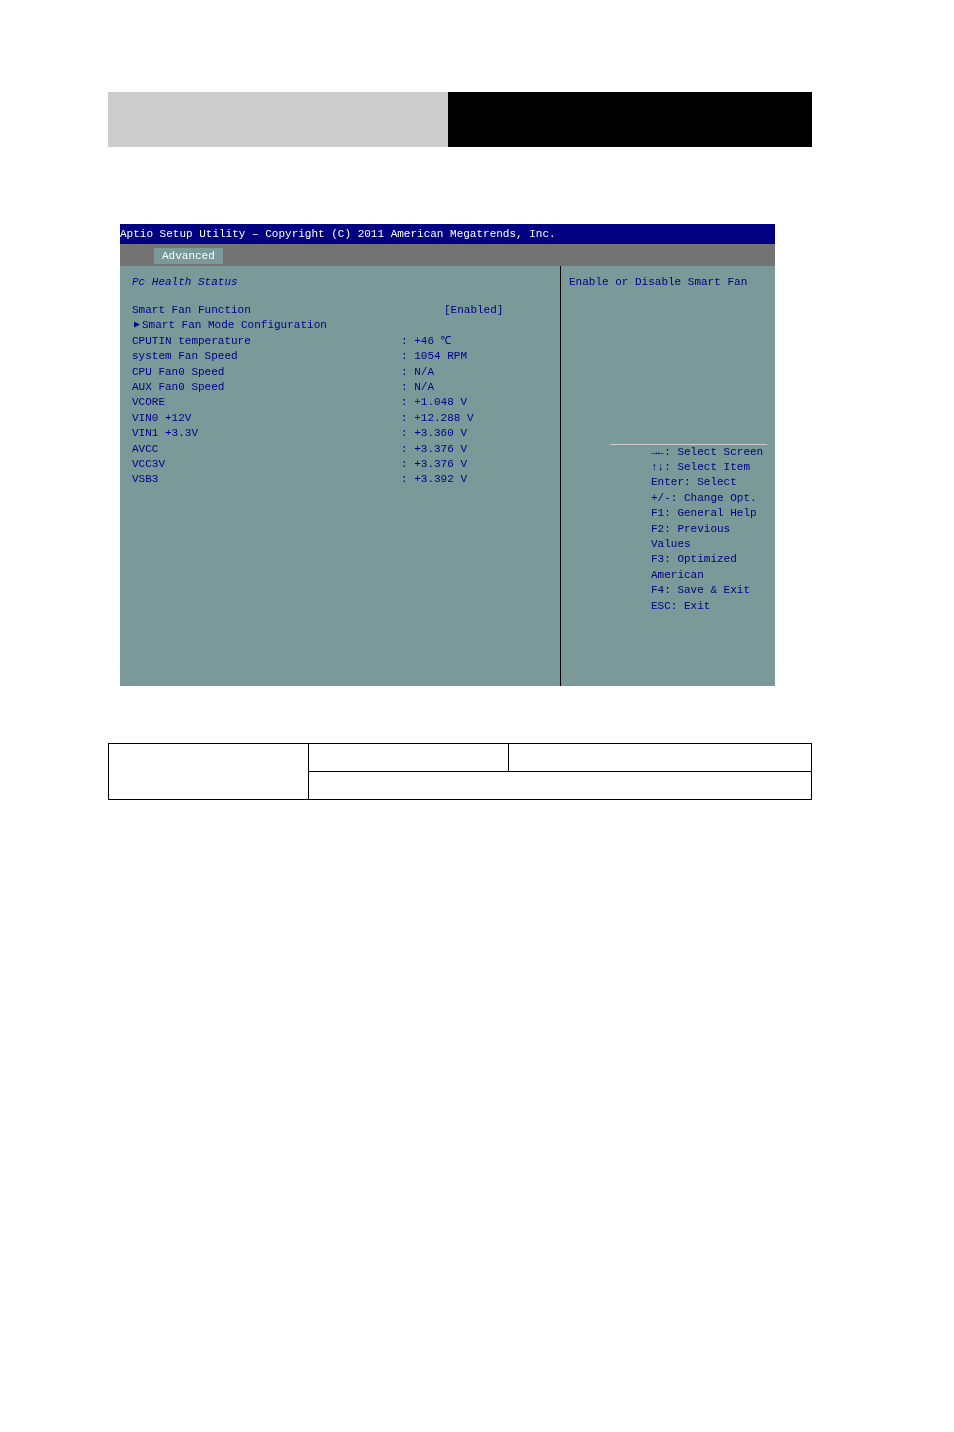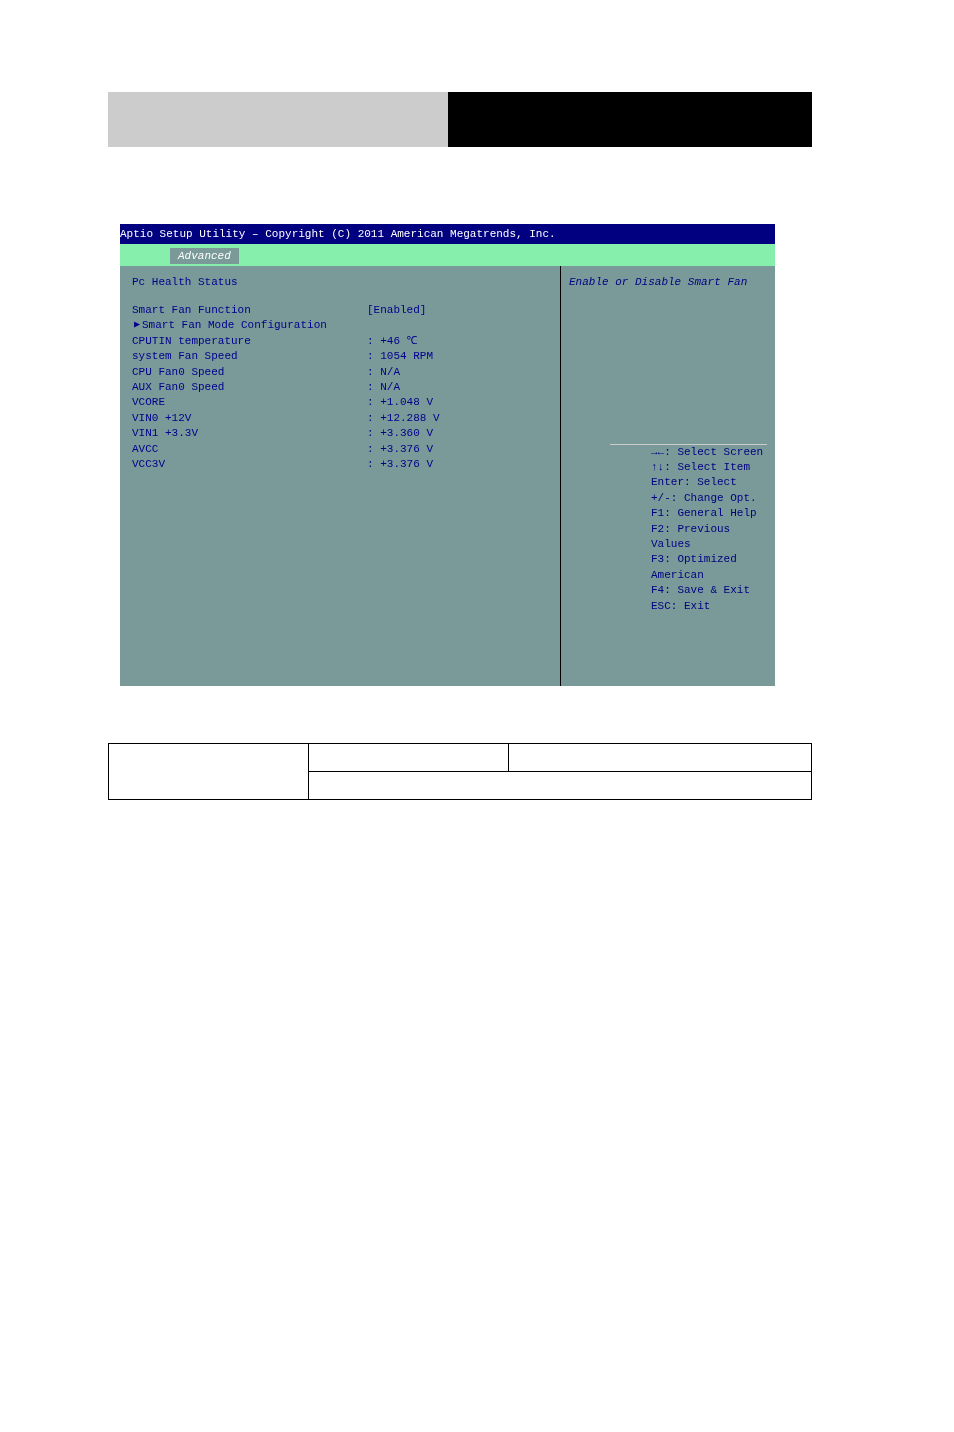--- a/index.html
+++ b/index.html
@@ -34,23 +34,22 @@
       background: #000080;
     }
     .bios-title-bar {
       background: #000080;
       color: #fff;
       text-align: left;
       padding: 4px 0;
       font-size: 11px;
     }
     .tabs-row {
-      background: #86efac;
-      padding: 2px 50px;
-      font-style: italic;
+      background: #737373;
+      padding: 2px 34px;
     }
     .tab {
       display: inline-block;
       background: #7a9999;
       color: #fff;
       padding: 2px 8px;
       font-size: 11px;
     }
     .bios-body {
       display: flex;
@@ -69,48 +68,50 @@
       border-left: 1px solid #000;
       padding: 10px 8px;
       font-size: 11px;
       color: #000080;
       display: flex;
       flex-direction: column;
     }
     .section-header {
       color: #00008b;
       margin-bottom: 15px;
+      font-style: italic;
     }
     .selected-item {
       color: #fff;
+      gap: 43px;
     }
     .submenu-item {
       color: #00008b;
     }
     .data-row {
       display: flex;
       color: #00008b;
       line-height: 1.4;
     }
     .data-label {
       width: 235px;
     }
     .data-value {
       flex: 1;
+      margin-left: 34px;
     }
     .pointer {
       position: absolute;
       left: 2px;
       color: #00008b;
       font-size: 10px;
     }
     .help-text {
       color: #000080;
       padding-bottom: 10px;
-      font-style: italic;
     }
     .hr-divider {
       border-top: 1px solid #ccc;
       margin: 5px 0 8px 0;
     }
     .help-keys {
       color: #000080;
       line-height: 1.4;
       margin-top: auto;
       padding-bottom: 62px;
@@ -195,20 +196,24 @@
             <span class="data-value">: +3.360 V</span>
           </div>
           <div class="data-row">
             <span class="data-label">AVCC</span>
             <span class="data-value">: +3.376 V</span>
           </div>
           <div class="data-row">
             <span class="data-label">VCC3V</span>
             <span class="data-value">: +3.376 V</span>
           </div>
+          <div class="data-row">
+            <span class="data-label">VSB3</span>
+            <span class="data-value">: +3.392 V</span>
+          </div>
         </div>
     </div>
     <div class="bios-right">
       <div class="help-text">Enable or Disable Smart Fan</div>
       <div class="help-keys">
         <div class="hr-divider"></div>
         <div id="help-keys-container">
             <div>→←: Select Screen</div>
             <div>↑↓: Select Item</div>
             <div>Enter: Select</div>

